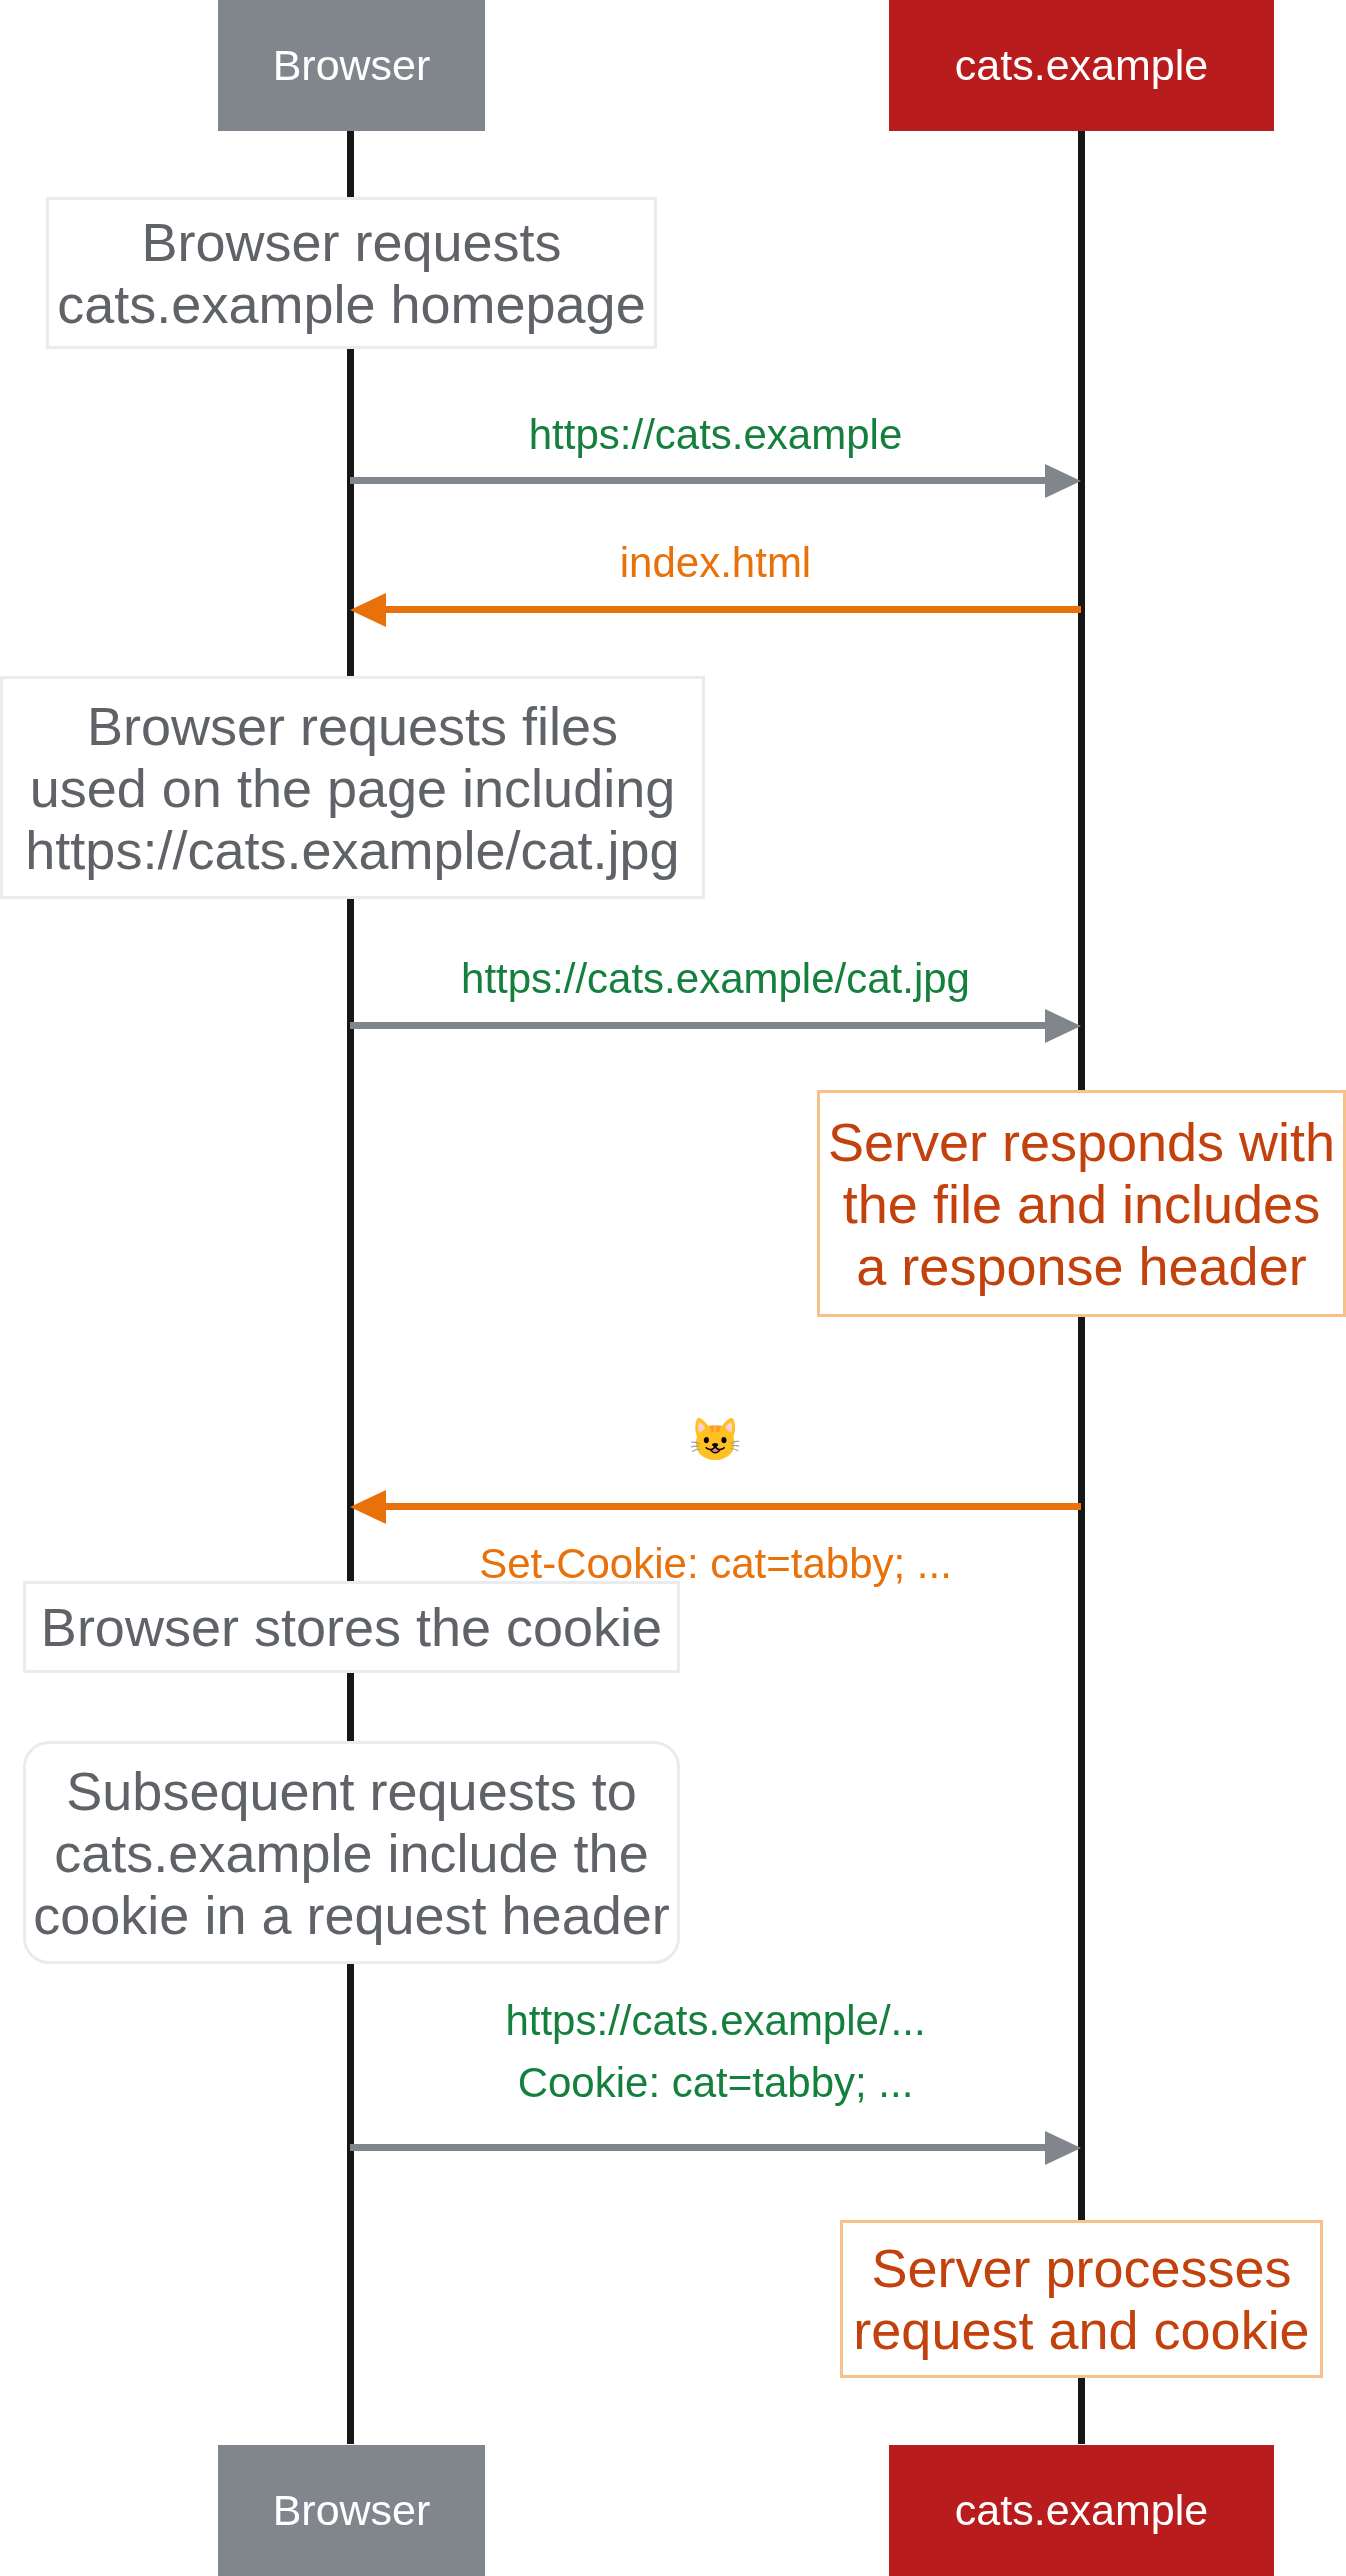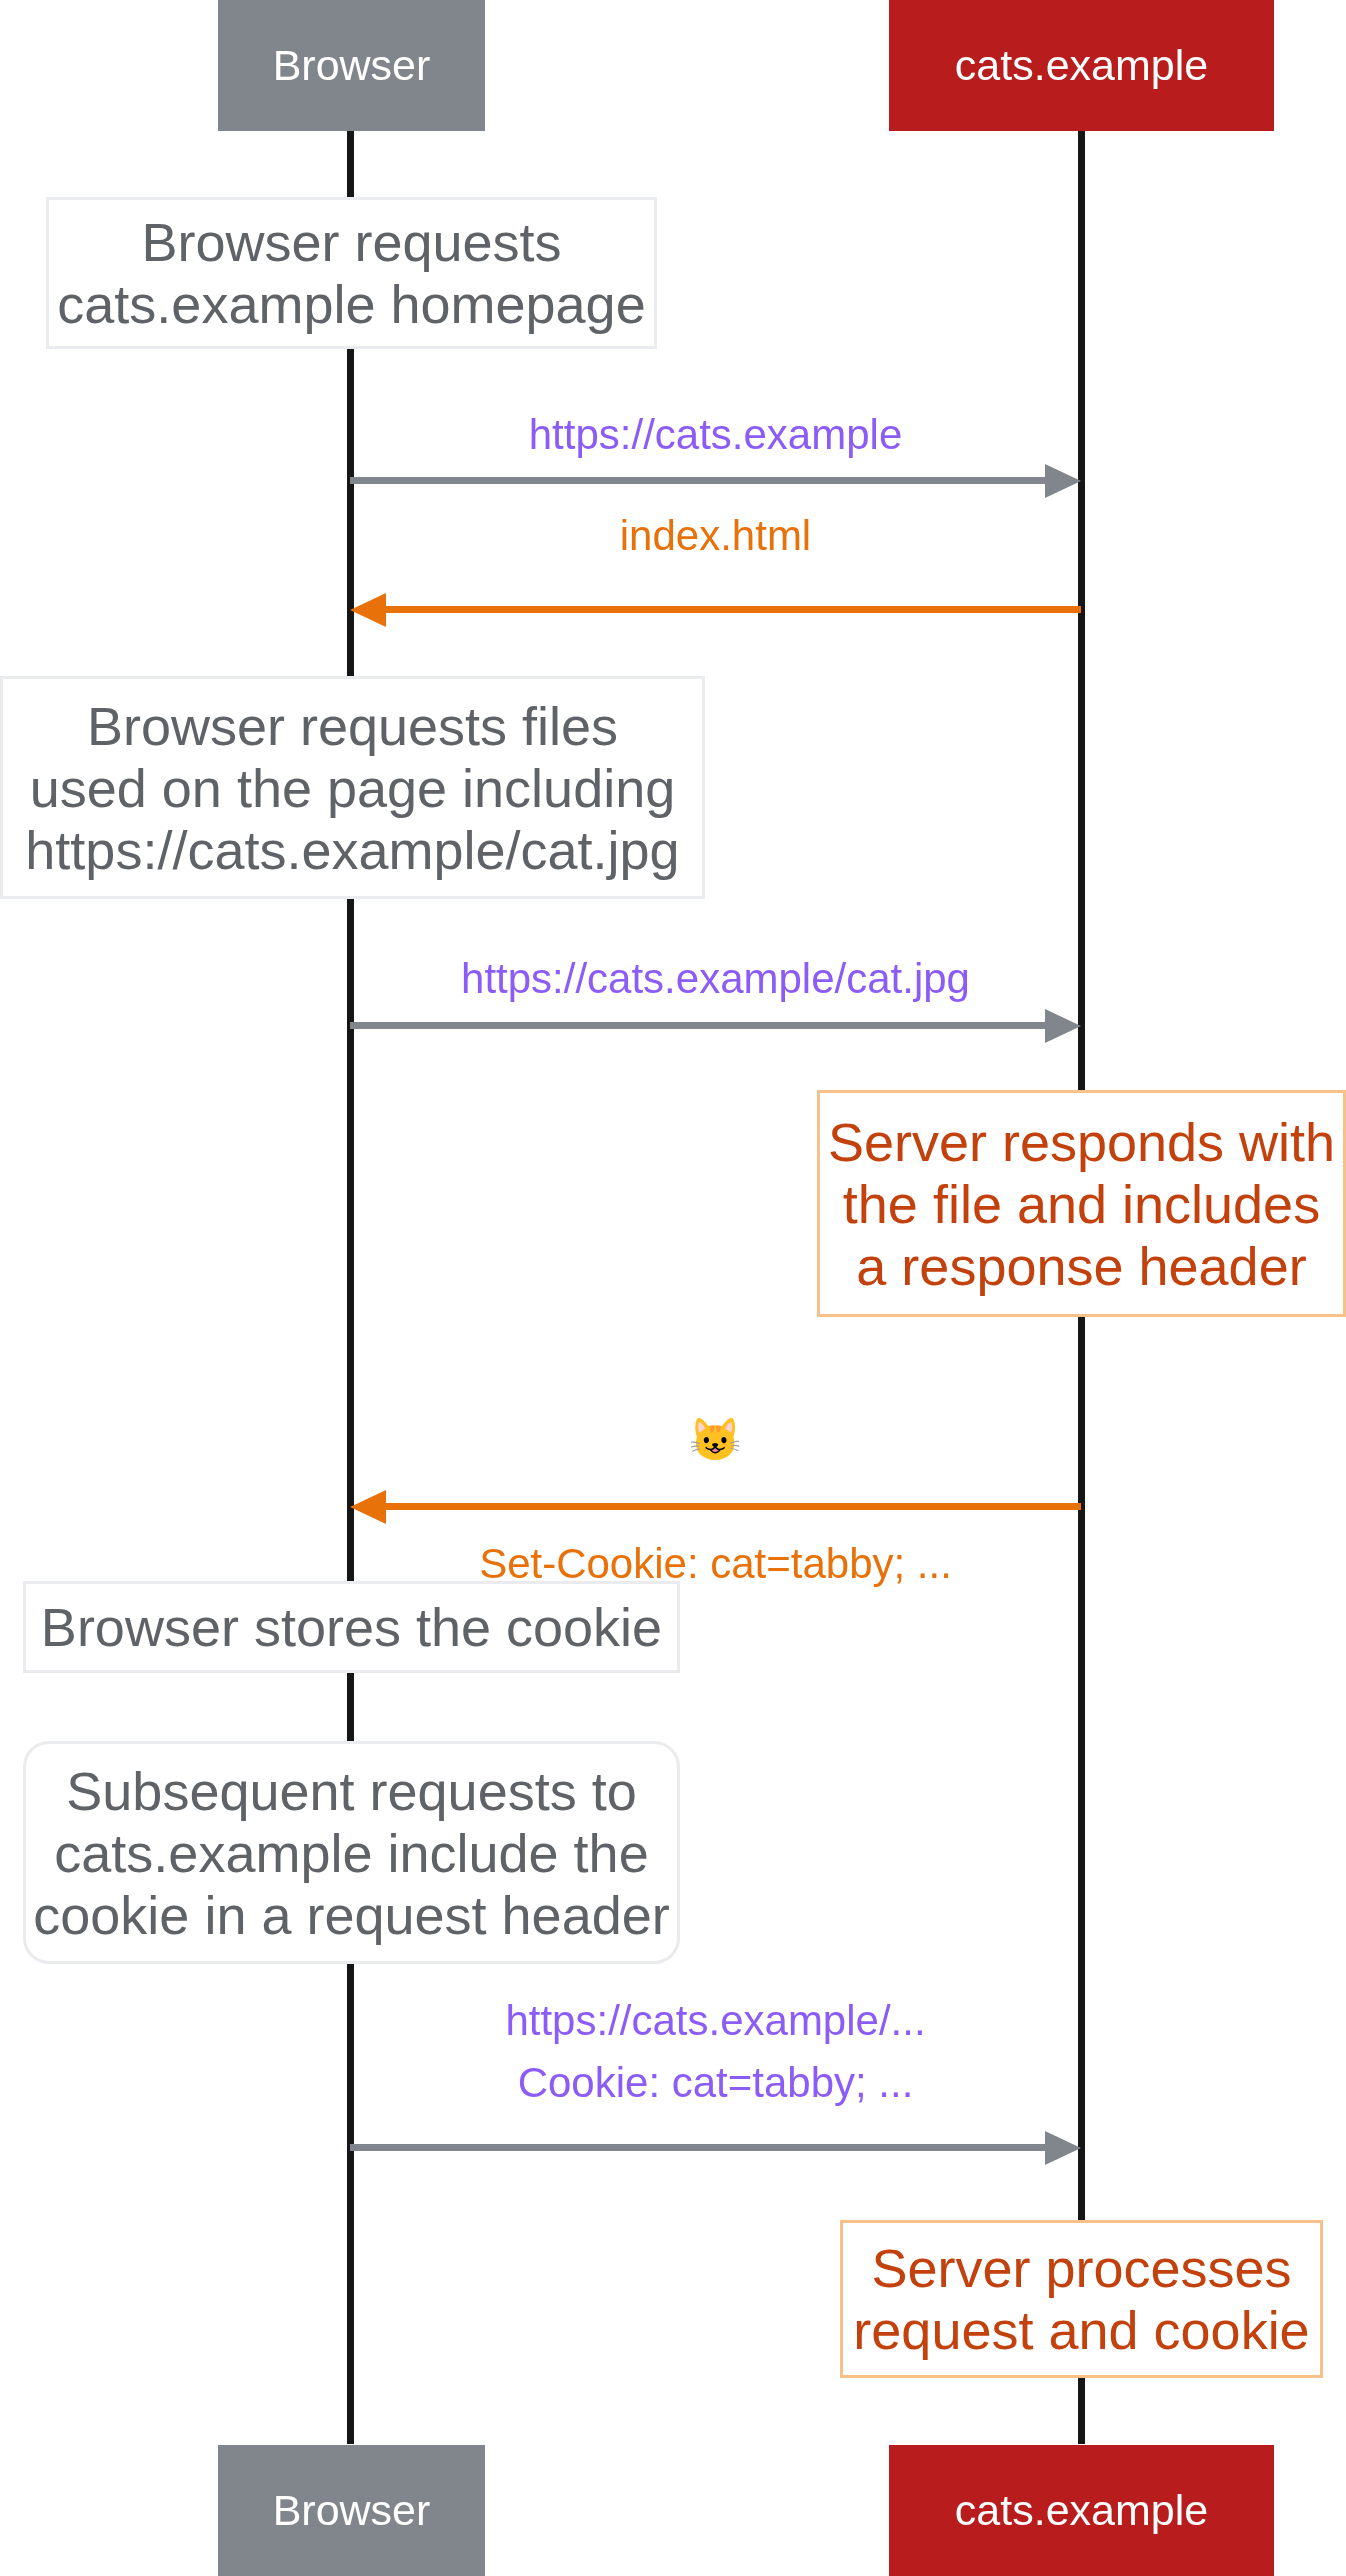--- a/index.html
+++ b/index.html
@@ -44,26 +44,26 @@
   #note-4 { left:23px;   top:1581px; width:657px; height:92px; }
   #note-5 { left:23px;   top:1741px; width:657px; height:223px;border-radius:26px; }
   #note-6 { left:840px; top:2220px; width:483px;  height:158px; }
 
   
   .msg-label {
     position:absolute; left:350px; width:731px;
     text-align:center; font-size:42px; line-height:62px;
     white-space:pre-line;
   }
-  .msg-label.gray   { color:#8b5cf6; }
+  .msg-label.gray   { color:#15803d; }
   .msg-label.orange { color:#e8710a; }
   .msg-label .emoji { display:block; font-size:42px; line-height:62px; }
   .msg-label .txt   { display:block; }
   #label-1 { top:404px; }
-  #label-2 { top:505px; }
+  #label-2 { top:532px; }
   #label-3 { top:948px; }
   #label-4 { top:1347px; }
   #label-5 { top:1990px; }
 
   
   .arrow { position:absolute; left:350px; width:731px; height:39px; }
   .arrow .shaft { position:absolute; top:16.4px; height:6.6px; }
   .arrow .head {
     position:absolute; top:2.6px; width:0; height:0;
     border-top:17px solid transparent; border-bottom:17px solid transparent;

